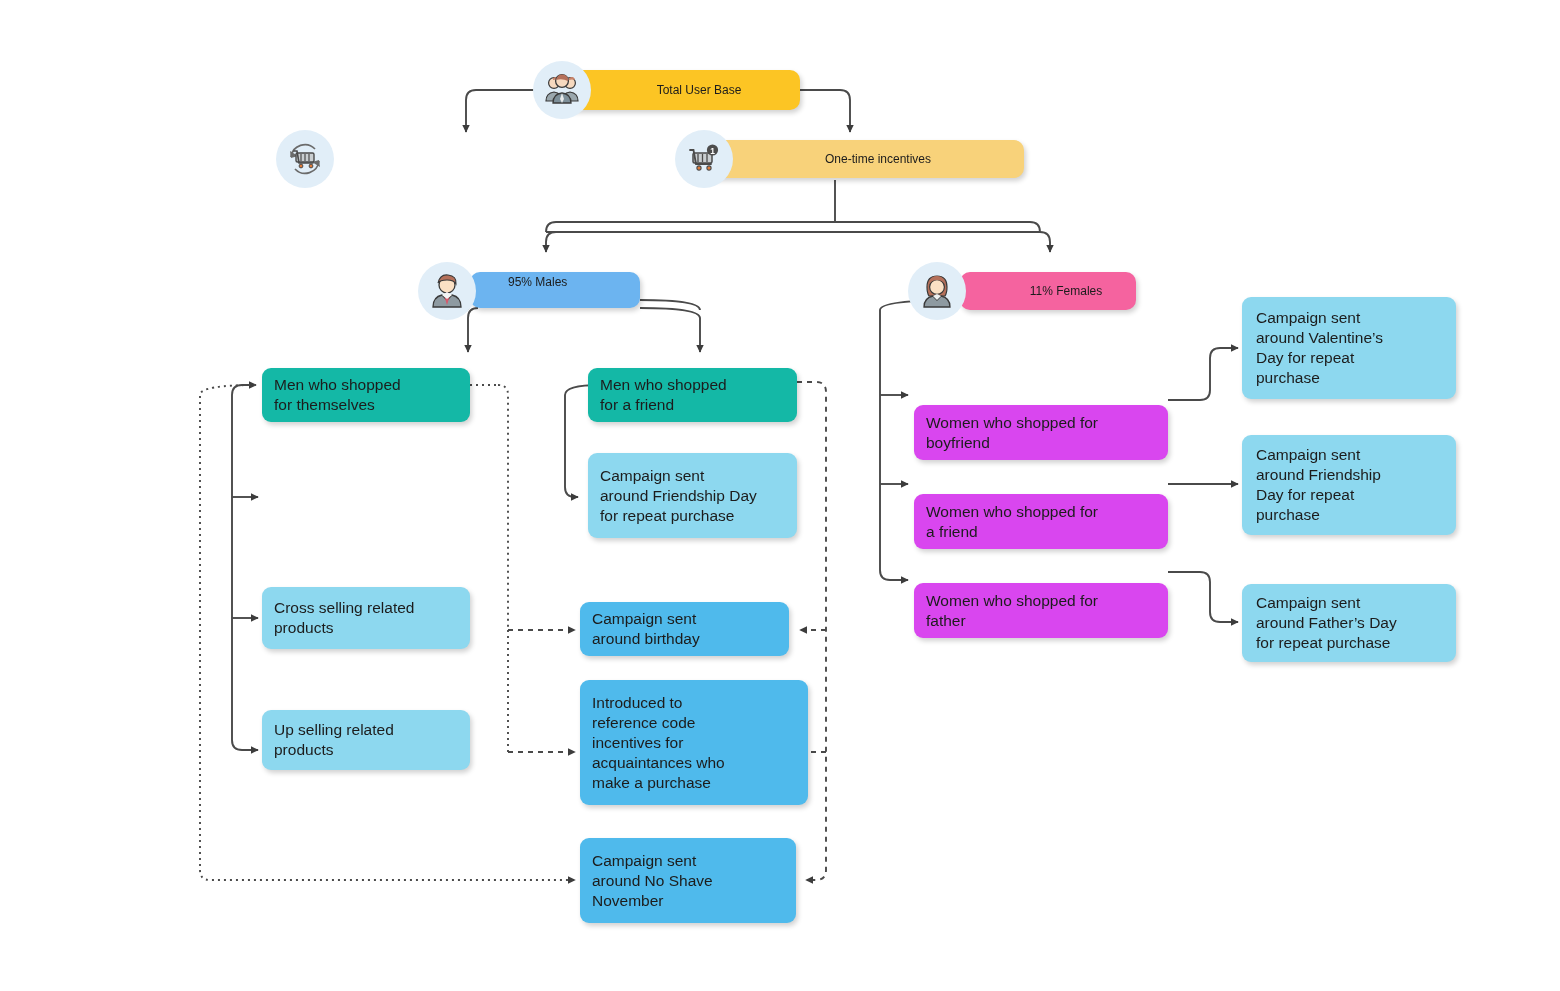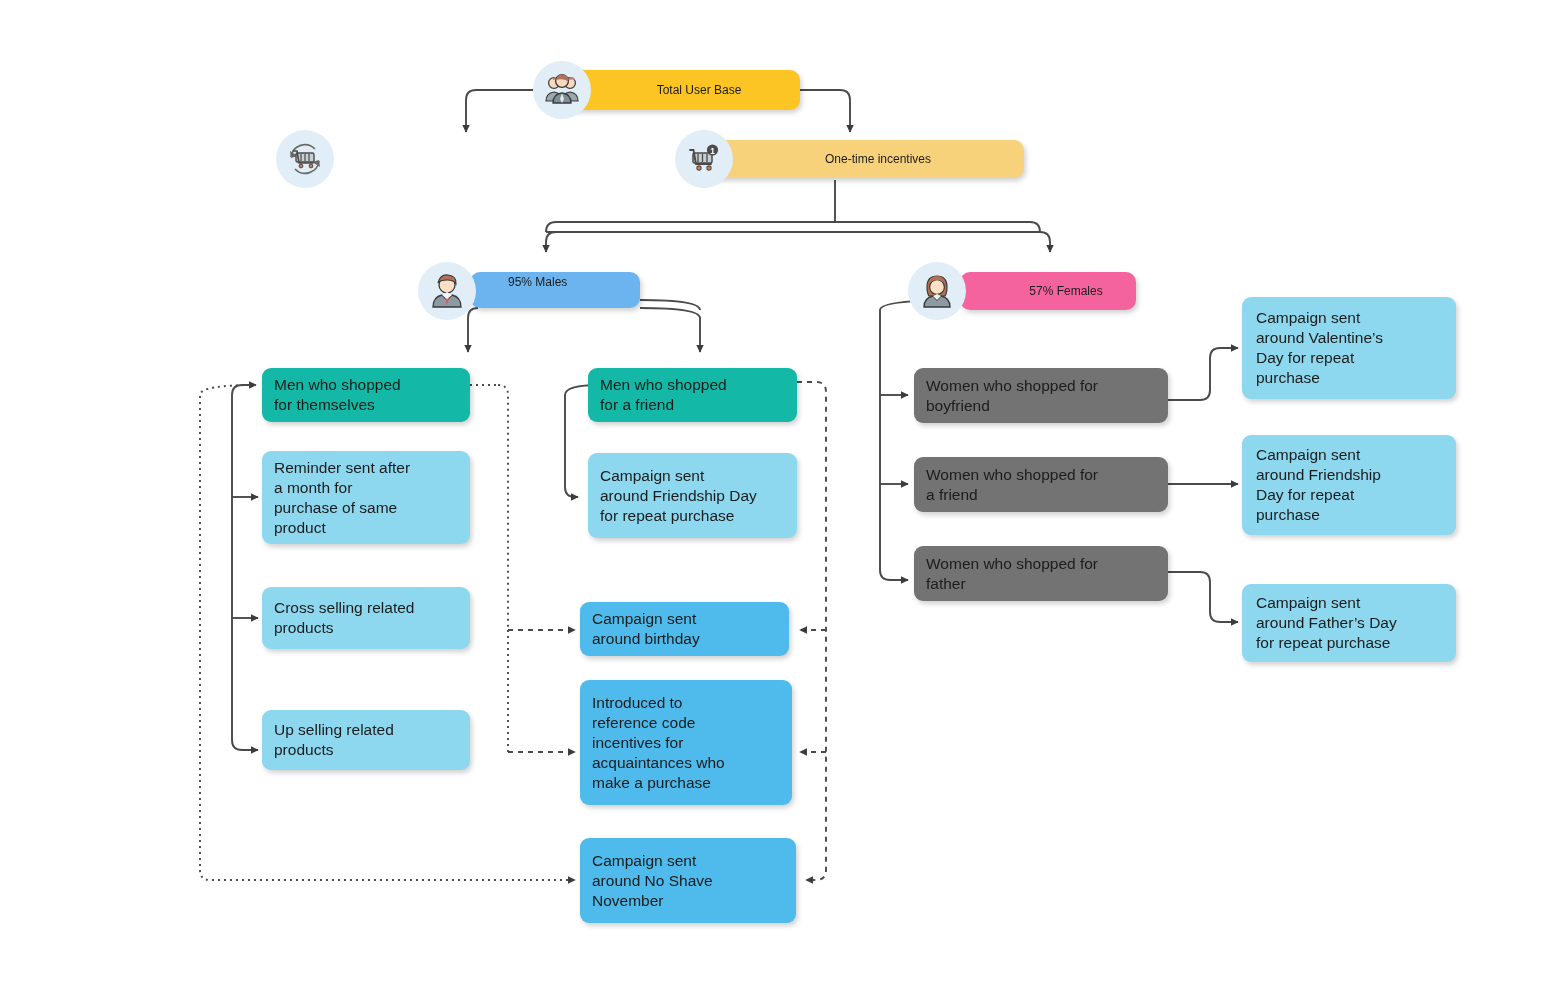--- a/index.html
+++ b/index.html
@@ -29,21 +29,21 @@
   .pill{border-radius:10px;}
   .pill .txt{text-align:center;font-size:12px;}
 
   .yellow-strong{background:#fcc524;}
   .yellow-soft{background:#f8d27a;}
   .blue-male{background:#6cb4f0;}
   .pink-female{background:#f5639f;}
   .blue-peri{background:#14b8a6;}
   .blue-sky{background:#8dd8ef;}
   .blue-strong{background:#4fbaec;}
-  .pink-soft{background:#737373;}
+  .pink-soft{background:#d946ef;margin-top:37px;}
 
   
   .iconbadge{
     position:absolute;
     width:58px;height:58px;
     border-radius:50%;
     background:#e1eef8;
     display:flex;align-items:center;justify-content:center;
     z-index:5;
     overflow:hidden;
@@ -164,43 +164,37 @@
     <svg width="44" height="44" viewBox="0 0 44 44">
       <circle cx="22" cy="16" r="8" fill="#fbe0c4" stroke="#3a3a3a" stroke-width="1.3"></circle>
       <path d="M13 14 q2-9 10-8 q9 1 8 9 q-2-4-9-4 q-7 0-9 3z" fill="#b5705a" stroke="#3a3a3a" stroke-width="1.1"></path>
       <path d="M8 38 q0-10 9-12 l5 5 l5-5 q9 2 9 12z" fill="#8e9aa1" stroke="#3a3a3a" stroke-width="1.3"></path>
       <path d="M22 23 l3 3 l-3 10 l-3-10z" fill="#d9576a"></path>
       <path d="M17 26 l5-3 l5 3 l-5 4z" fill="#f3f5f6"></path>
     </svg>
   </div>
 
   <div class="node pill pink-female" style="left:960px;top:272px;width:176px;height:38px;padding:0 10px 0 46px;">
-    <span class="txt">57% Females</span>
+    <span class="txt">11% Females</span>
   </div>
   <div class="iconbadge" style="left:908px;top:262px;">
     <svg width="44" height="44" viewBox="0 0 44 44">
       <path d="M12 18 q0-11 10-11 q10 0 10 11 q0 6 -2 9 l-16 0 q-2-3 -2-9z" fill="#b5705a" stroke="#3a3a3a" stroke-width="1.2"></path>
       <circle cx="22" cy="18" r="7.4" fill="#fbe0c4" stroke="#3a3a3a" stroke-width="1.2"></circle>
       <path d="M14 15 q1-8 8-8 q7 0 8 8 q-3-4-8-4 q-5 0-8 4z" fill="#b5705a"></path>
       <path d="M9 38 q0-9 9-11 l4 4 l4-4 q9 2 9 11z" fill="#8e9aa1" stroke="#3a3a3a" stroke-width="1.3"></path>
       <path d="M18 27 l4 4 l4-4 l-4-2z" fill="#eef1f2"></path>
     </svg>
   </div>
 
   <div class="node blue-peri" style="left:262px;top:368px;width:208px;height:54px;padding:0 12px;">
     <span class="txt">Men who shopped
 for themselves</span>
   </div>
 
-  <div class="node blue-sky" style="left:262px;top:451px;width:208px;height:93px;padding:0 12px;">
-    <span class="txt">Reminder sent after
-a month for
-purchase of same
-product</span>
-  </div>
 
   <div class="node blue-sky" style="left:262px;top:587px;width:208px;height:62px;padding:0 12px;">
     <span class="txt">Cross selling related
 products</span>
   </div>
 
   <div class="node blue-sky" style="left:262px;top:710px;width:208px;height:60px;padding:0 12px;">
     <span class="txt">Up selling related
 products</span>
   </div>
@@ -214,21 +208,21 @@
     <span class="txt">Campaign sent
 around Friendship Day
 for repeat purchase</span>
   </div>
 
   <div class="node blue-strong" style="left:580px;top:602px;width:209px;height:54px;padding:0 12px;">
     <span class="txt">Campaign sent
 around birthday</span>
   </div>
 
-  <div class="node blue-strong" style="left:580px;top:680px;width:212px;height:125px;padding:0 12px;">
+  <div class="node blue-strong" style="left:580px;top:680px;width:228px;height:125px;padding:0 12px;">
     <span class="txt">Introduced to
 reference code
 incentives for
 acquaintances who
 make a purchase</span>
   </div>
 
   <div class="node blue-strong" style="left:580px;top:838px;width:216px;height:85px;padding:0 12px;">
     <span class="txt">Campaign sent
 around No Shave

